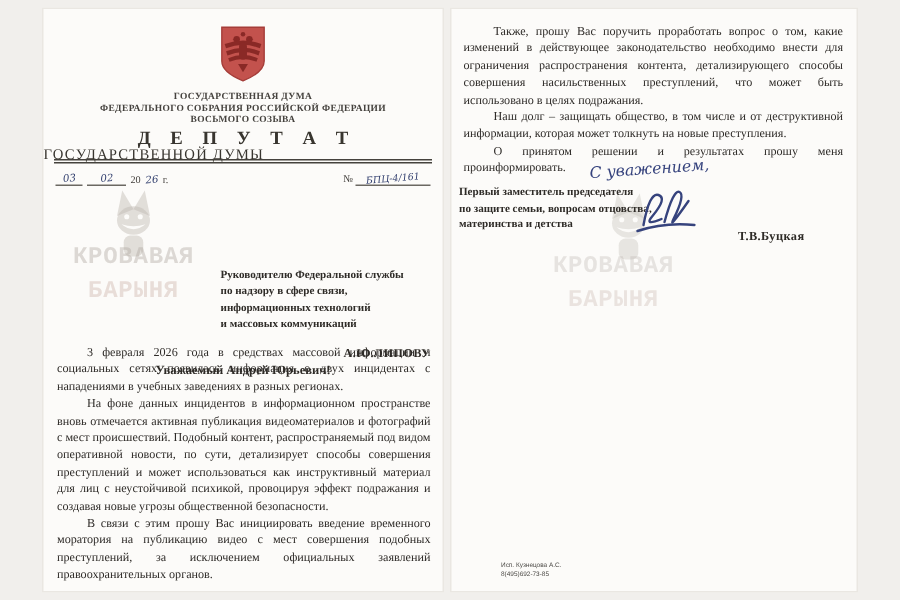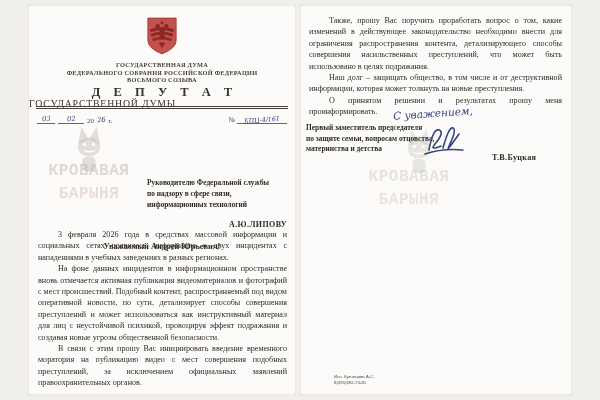--- a/index.html
+++ b/index.html
@@ -161,20 +161,21 @@
     <div class="dl-right">
       <span>№</span>
       <span class="u num"><span class="hand" style="font-size:6.3px">БПЦ-4/161</span></span>
     </div>
   </div>
 
   <div class="addressee">
     <div>Руководителю Федеральной службы</div>
     <div>по надзору в сфере связи,</div>
     <div>информационных технологий</div>
+    <div>и массовых коммуникаций</div>
     <div class="addr-name">А.Ю.ЛИПОВУ</div>
   </div>
 
   <div class="salutation">Уважаемый Андрей Юрьевич!</div>
   <div class="body1">
     <p class="para">3 февраля 2026 года в средствах массовой информации и социальных сетях появилась информация о двух инцидентах с нападениями в учебных заведениях в разных регионах.</p>
     <p class="para">На фоне данных инцидентов в информационном пространстве вновь отмечается активная публикация видеоматериалов и фотографий с мест происшествий. Подобный контент, распространяемый под видом оперативной новости, по сути, детализирует способы совершения преступлений и может использоваться как инструктивный материал для лиц с неустойчивой психикой, провоцируя эффект подражания и создавая новые угрозы общественной безопасности.</p>
     <p class="para">В связи с этим прошу Вас инициировать введение временного моратория на публикацию видео с мест совершения подобных преступлений, за исключением официальных заявлений правоохранительных органов.</p>
   </div>
 </div>

